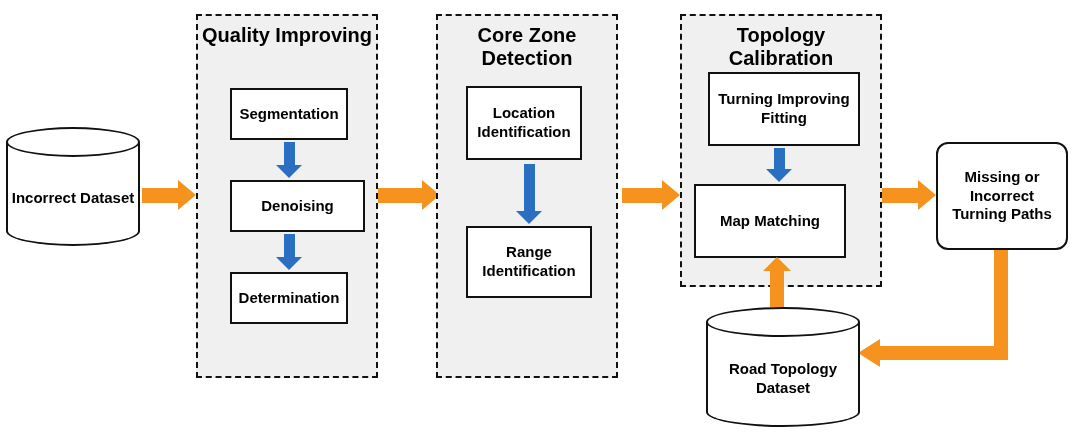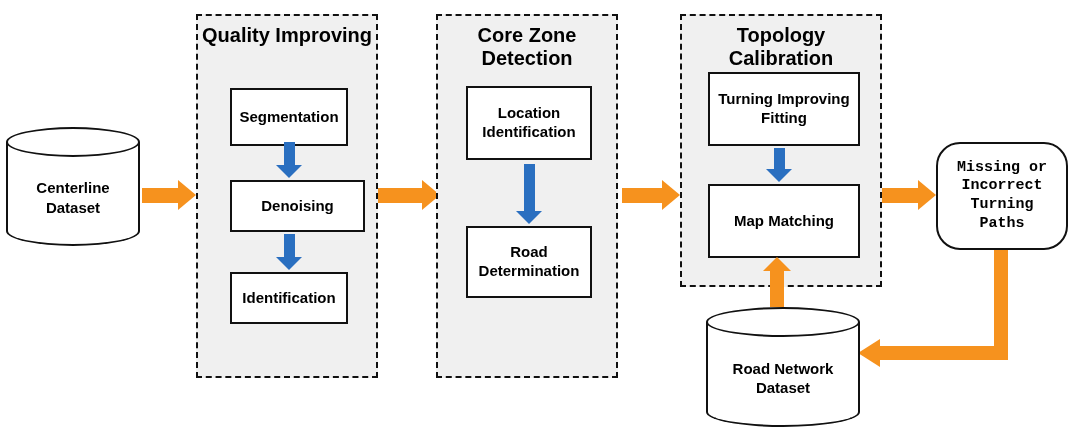--- a/index.html
+++ b/index.html
@@ -40,21 +40,21 @@
     border: 2px solid var(--line, #111);
     display: flex;
     align-items: center;
     justify-content: center;
     text-align: center;
     font-weight: bold;
     font-size: 15px;
     line-height: 1.25;
     padding: 4px 6px;
   }
-  .rounded { border-radius: 24px; font-family: Liberation Mono, monospace; }
+  .rounded { border-radius: 12px; }
 
   
   .cylinder { position: absolute; }
   .cyl-top {
     position: absolute;
     left: 0; right: 0; top: 0;
     height: 30px;
     background: #ffffff;
     border: 2px solid var(--line, #111);
     border-radius: 50%;
@@ -140,88 +140,88 @@
   }
 </style>
 </head>
 <body>
 
 <div class="canvas">
 
   <div class="cylinder" style="left:6px;top:127px;width:134px;height:119px">
     <div class="cyl-body"></div>
     <div class="cyl-top"></div>
-    <div class="cyl-label">Centerline Dataset</div>
+    <div class="cyl-label">Incorrect Dataset</div>
   </div>
 
   <div class="harrow" style="left:142px;top:180px;width:54px">
     <div class="shaft"></div>
     <div class="head"></div>
   </div>
 
   <div class="panel" style="left:196px;top:14px;width:182px;height:364px">
     <div class="panel-title">Quality Improving</div>
-    <div class="box" style="left:32px;top:72px;width:118px;height:58px">Segmentation</div>
+    <div class="box" style="left:32px;top:72px;width:118px;height:52px">Segmentation</div>
     <div class="varrow" style="left:78px;top:126px;height:36px">
       <div class="shaft"></div>
       <div class="head"></div>
     </div>
     <div class="box" style="left:32px;top:164px;width:135px;height:52px">Denoising</div>
     <div class="varrow" style="left:78px;top:218px;height:36px">
       <div class="shaft"></div>
       <div class="head"></div>
     </div>
-    <div class="box" style="left:32px;top:256px;width:118px;height:52px">Identification</div>
+    <div class="box" style="left:32px;top:256px;width:118px;height:52px">Determination</div>
   </div>
 
   <div class="harrow" style="left:378px;top:180px;width:62px">
     <div class="shaft"></div>
     <div class="head"></div>
   </div>
 
   <div class="panel" style="left:436px;top:14px;width:182px;height:364px">
     <div class="panel-title">Core Zone Detection</div>
-    <div class="box" style="left:28px;top:70px;width:126px;height:74px">Location Identification</div>
+    <div class="box" style="left:28px;top:70px;width:116px;height:74px">Location Identification</div>
     <div class="varrow" style="left:78px;top:148px;height:60px">
       <div class="shaft"></div>
       <div class="head"></div>
     </div>
-    <div class="box" style="left:28px;top:210px;width:126px;height:72px">Road Determination</div>
+    <div class="box" style="left:28px;top:210px;width:126px;height:72px">Range Identification</div>
   </div>
 
   <div class="harrow" style="left:622px;top:180px;width:58px">
     <div class="shaft"></div>
     <div class="head"></div>
   </div>
 
   <div class="panel" style="left:680px;top:14px;width:202px;height:273px">
     <div class="panel-title">Topology Calibration</div>
     <div class="box" style="left:26px;top:56px;width:152px;height:74px">Turning Improving Fitting</div>
     <div class="varrow" style="left:84px;top:132px;height:34px">
       <div class="shaft"></div>
       <div class="head"></div>
     </div>
-    <div class="box" style="left:26px;top:168px;width:152px;height:74px">Map Matching</div>
+    <div class="box" style="left:12px;top:168px;width:152px;height:74px">Map Matching</div>
   </div>
 
   <div class="harrow" style="left:882px;top:180px;width:54px">
     <div class="shaft"></div>
     <div class="head"></div>
   </div>
 
   <div class="box rounded" style="left:936px;top:142px;width:132px;height:108px">Missing or Incorrect Turning Paths</div>
 
   <div class="uparrow" style="left:763px;top:257px;height:50px">
     <div class="head"></div>
     <div class="shaft"></div>
   </div>
 
   <div class="cylinder" style="left:706px;top:307px;width:154px;height:120px">
     <div class="cyl-body"></div>
     <div class="cyl-top"></div>
-    <div class="cyl-label">Road Network Dataset</div>
+    <div class="cyl-label">Road Topology Dataset</div>
   </div>
 
   <div class="fb-seg" style="left:994px;top:250px;width:14px;height:110px"></div>
   <div class="fb-seg" style="left:880px;top:346px;width:128px;height:14px"></div>
   <div class="fb-head-left" style="left:858px;top:339px"></div>
 
 </div>
 
 </body></html>

